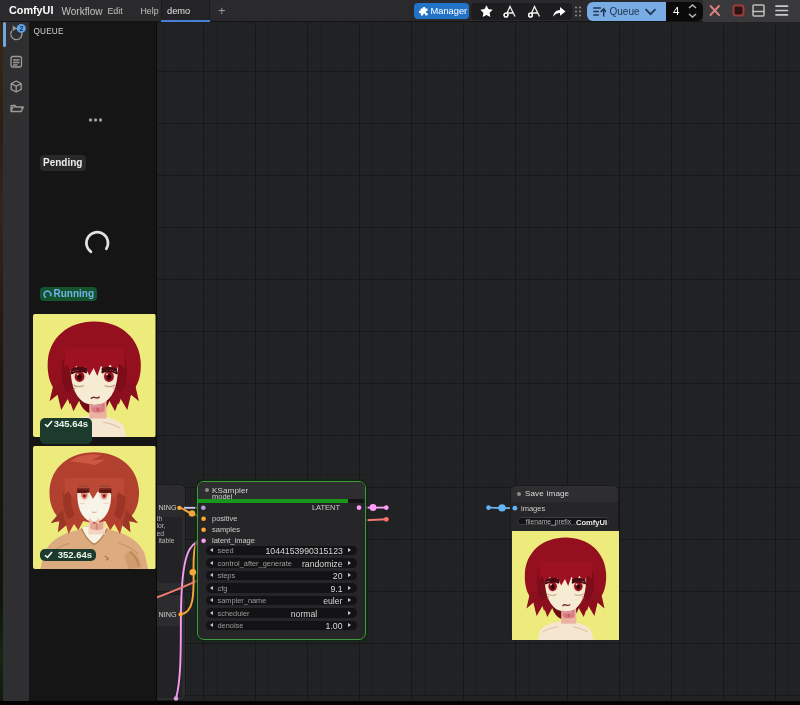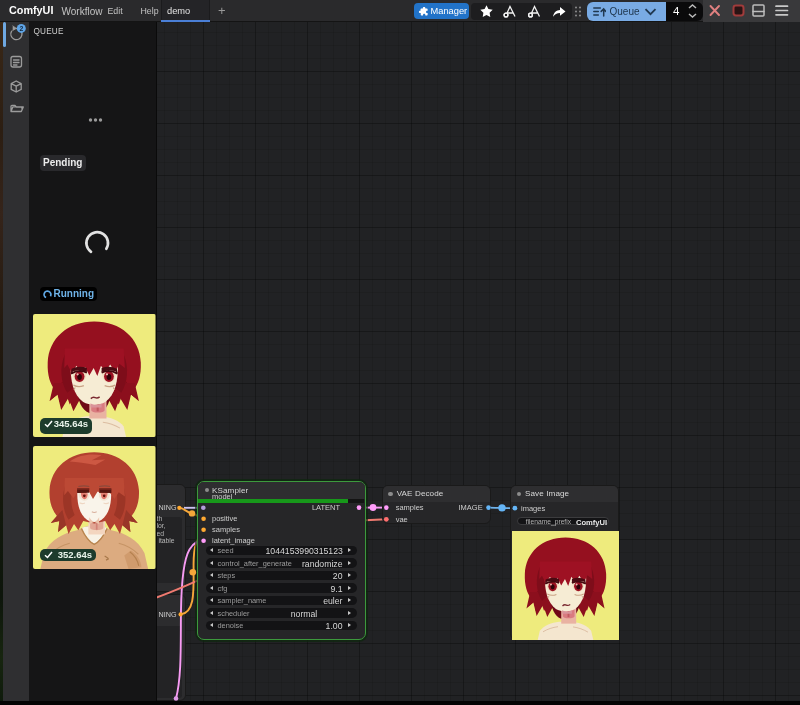--- a/index.html
+++ b/index.html
@@ -90,28 +90,20 @@
         <div class="wlabel" style="left:12px">scheduler</div>
         <div class="wval" style="left:60px;width:77px;text-align:center">normal</div>
         <div class="trir" style="left:142px"></div>
       </div>
 <div class="widget" style="left:8px;top:139.2px;width:151.5px">
         <div class="tril" style="left:4.5px"></div>
         <div class="wlabel" style="left:12px">denoise</div>
         <div class="wval" style="left:60px;width:77px;text-align:right">1.00</div>
         <div class="trir" style="left:142px"></div>
       </div>
-</div>
-<div class="node" style="left:381.7px;top:484.8px;width:109.3px;height:39.7px;z-index:4">
-<div class="ntitle" style="height:16px"></div>
-<div class="tdot" style="left:5.5px;top:6px"></div>
-      <div class="ttext" style="left:14px;top:3.5px">VAE Decode</div>
-<div class="iolabel" style="left:13px;top:17.3px">samples</div>
-<div class="iolabel" style="left:13px;top:29.0px">vae</div>
-<div class="iolabel" style="left:48px;top:17.3px;width:52px;text-align:right">IMAGE</div>
 </div>
 <div class="node" style="left:510px;top:484.8px;width:109px;height:155.7px;z-index:4">
 <div class="ntitle" style="height:16px"></div>
 <div class="tdot" style="left:5.5px;top:6px"></div>
       <div class="ttext" style="left:14px;top:3.5px">Save Image</div>
 <div class="iolabel" style="left:10px;top:17.9px">images</div>
 <div class="widget" style="left:6.2px;top:30.9px;width:92.3px;height:8.3px;border:0.5px solid #3c3c3e">
         <div class="wlabel" style="left:7.5px;top:0.5px;font-size:6.7px;color:#b5b5b5">filename_prefix</div>
         <div class="abs" style="left:55px;top:0.2px;width:34px;text-align:right;font-size:7.6px;font-weight:700;color:#e8e8e8">ComfyUI</div>
       </div>
@@ -184,21 +176,21 @@
 <div class="abs" style="left:33.5px;top:26.5px;font-size:8.2px;letter-spacing:.2px;color:#cfcfcf;z-index:7">QUEUE</div>
 <svg class="abs" style="left:29px;top:22px;z-index:7" width="128" height="683" viewBox="0 0 128 683">
       <circle cx="61.5" cy="98" r="1.7" fill="#9a9a9a"></circle>
       <circle cx="66.5" cy="98" r="1.7" fill="#9a9a9a"></circle>
       <circle cx="71.5" cy="98" r="1.7" fill="#9a9a9a"></circle>
       <g transform="rotate(125 68.2 221)">
         <circle cx="68.2" cy="221" r="10.8" stroke="#e2e2e2" stroke-width="2.7" fill="none" stroke-dasharray="50 18" stroke-linecap="round"></circle>
       </g>
     </svg>
 <div class="chip" style="left:40px;top:155px;width:45.5px;height:15.5px;background:#29292c;font-size:10px;line-height:15.5px;text-align:center;z-index:7">Pending</div>
-<div class="chip" style="left:40px;top:286.5px;width:56.5px;height:14px;background:#000000;z-index:7">
+<div class="chip" style="left:40px;top:286.5px;width:56.5px;height:14px;background:#14532d;z-index:7">
       <svg style="position:absolute;left:2.5px;top:3px" width="9" height="9" viewBox="0 0 9 9">
         <g transform="rotate(115 4.5 4.5)">
           <circle cx="4.5" cy="4.5" r="3.4" stroke="#5ea6e2" stroke-width="1.7" fill="none" stroke-dasharray="16 5.4"></circle>
         </g>
       </svg>
       <span style="position:absolute;left:13.5px;top:1.2px;font-size:10px;color:#6fb3e8">Running</span>
     </div>
 <div class="abs" style="left:33px;top:314px;width:122.5px;height:123px;border-radius:2px;overflow:hidden;z-index:7"><svg width="100%" height="100%" viewBox="0 0 100 100" preserveAspectRatio="none">
 <rect width="100" height="100" fill="#eeeb7d"></rect>
 <path d="M24,100 L26,91.5 C30,86.5 37,84 44,83.2 L56,83.2 C63,84 70.5,86.5 74,91.5 L76,100 Z" fill="#f4e6cf"></path>
@@ -255,21 +247,21 @@
 <path d="M39.2,38.3 C39,41 40.3,43.2 42,43.3 C43.6,43.2 44.8,41 44.6,38.4 Z" fill="#e2796c"></path>
 <path d="M55.4,38.4 C55.2,41 56.4,43.2 58,43.3 C59.7,43.2 61,41 60.8,38.3 Z" fill="#e2796c"></path>
 <circle cx="41.9" cy="40.5" r="1.1" fill="#5e150e"></circle>
         <circle cx="58.1" cy="40.5" r="1.1" fill="#5e150e"></circle>
 <path d="M36,35 h10 M54,35 h10" stroke="#6d2018" stroke-width="1.2"></path>
 <path d="M37,33 Q41.5,31.8 46,33 M54,33 Q58.5,31.8 63,33" stroke="#8a4a3c" stroke-width="0.9" fill="none"></path>
 <path d="M38,46.2 c1.4,0.8 3,0.8 4.4,0.2 M57.6,46.4 c1.4,0.6 3,0.6 4.4,-0.2" stroke="#eed6c2" stroke-width="0.9" fill="none"></path>
 <path d="M48,53.5 c1.3,0.7 2.7,0.7 4,0" stroke="#d8b09e" stroke-width="0.9" fill="none"></path>
 <path d="M46,58 C47.5,60.5 48.5,61.3 50,61.8 L46,63.5 Z M54,58 C52.5,60.5 51.5,61.3 50,61.8 L54,63.5 Z" fill="#ecc4ac"></path>
 </svg></div>
-<div class="badge" style="left:39.5px;top:417.5px;width:52.5px;height:16px;z-index:8;text-align:right;padding-right:4px;font-size:9.5px;line-height:12.5px"><svg style="position:absolute;left:4.5px;top:2.2px" width="9" height="8" viewBox="0 0 9 8">
+<div class="badge" style="left:39.5px;top:417.5px;width:52.5px;height:26px;z-index:8;text-align:right;padding-right:4px;font-size:9.5px;line-height:12.5px"><svg style="position:absolute;left:4.5px;top:2.2px" width="9" height="8" viewBox="0 0 9 8">
         <path d="M1,4.2 L3.5,6.5 L8,1" stroke="#fff" stroke-width="1.5" fill="none"></path>
       </svg>345.64s</div>
 <div class="badge" style="left:39.5px;top:549px;width:56.5px;height:12px;z-index:8;text-align:right;padding-right:4px;font-size:9.5px;line-height:12.5px"><svg style="position:absolute;left:4.5px;top:2.2px" width="9" height="8" viewBox="0 0 9 8">
         <path d="M1,4.2 L3.5,6.5 L8,1" stroke="#fff" stroke-width="1.5" fill="none"></path>
       </svg>352.64s</div>
 <div class="abs" style="left:0;top:700.5px;width:800px;height:4.5px;background:#040404;z-index:9"></div>
 <div class="abs" style="left:0;top:0;width:800px;height:22px;background:#2a2a2c;border-bottom:1.5px solid #141414;z-index:10"></div>
 <div class="abs" style="left:703px;top:0;width:97px;height:22px;background:#39393b;z-index:10"></div>
 <div class="abs" style="left:9px;top:4px;font-size:10.8px;font-weight:700;color:#fdfdfd;z-index:11">ComfyUI</div>
 <div class="abs" style="left:61.5px;top:6.2px;font-size:10px;color:#c3c3c3;z-index:11">Workflow</div>

